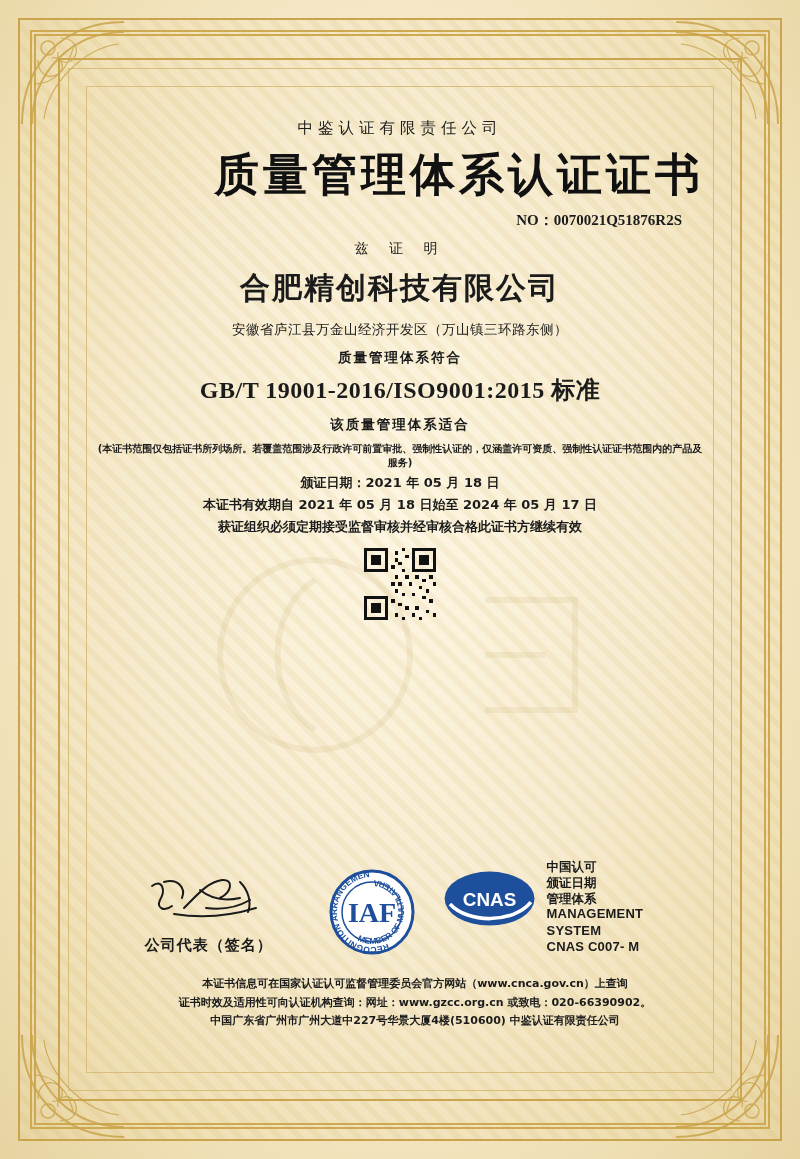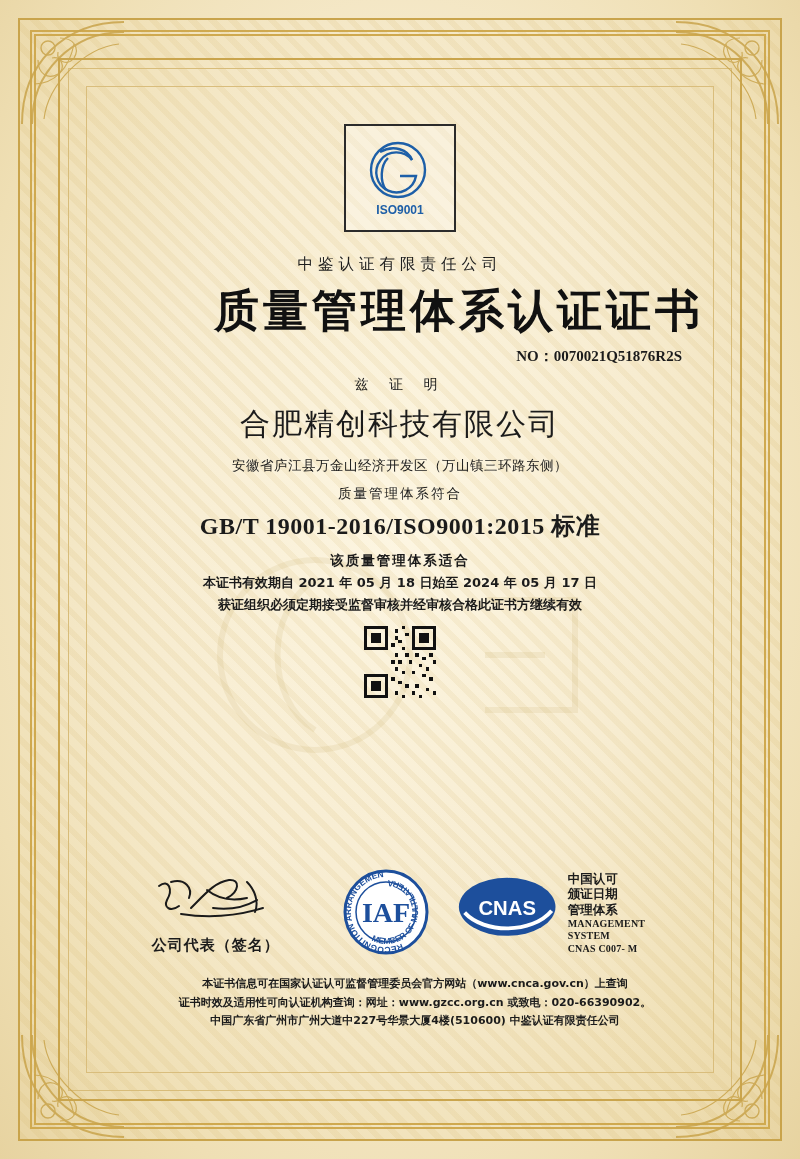--- a/index.html
+++ b/index.html
@@ -91,39 +91,40 @@
     font-family:"Liberation Serif", serif;
     padding-right:22px;
   }
   .hereby{
     margin-top:10px;
     font-size:14px;letter-spacing:8px;
     font-family:"DejaVu Sans", sans-serif;
   }
   .company{
     margin-top:10px;
-    font-size:30px;font-weight:normal;letter-spacing:2px;
+    font-size:30px;font-weight:bold;letter-spacing:2px;
     font-family:"DejaVu Sans", sans-serif;
   }
   .address{
     margin-top:12px;
     font-size:13.5px;letter-spacing:.5px;
     font-family:"DejaVu Sans", sans-serif;
   }
   .credit-code{
     margin-top:12px;
     text-align:right;
     font-size:13.5px;
     padding-right:10px;
     font-family:"DejaVu Sans", sans-serif;
   }
   .conform-label{
     margin-top:10px;
     font-size:13.5px;letter-spacing:2px;
     font-family:"DejaVu Sans", sans-serif;
+    font-weight:bold;
   }
   .standard{
     margin-top:7px;
     font-size:24px;font-weight:bold;
     font-family:"Liberation Serif", serif;
     letter-spacing:.5px;
   }
   .scope-label{
     margin-top:10px;
     font-size:13.5px;letter-spacing:2px;
@@ -169,21 +170,21 @@
   .iaf svg{width:138px;height:86px}
   .cnas{
     display:flex;align-items:center;gap:8px;
   }
   .cnas-mark{width:108px;height:78px}
   .cnas-text{
     text-align:left;line-height:1.25;
     font-size:12.5px;font-weight:bold;
     font-family:"DejaVu Sans", sans-serif;
   }
-  .cnas-text .en{font-size:10px;font-family:Liberation Serif, serif;letter-spacing:.2px}
+  .cnas-text .en{font-size:13px;font-family:Liberation Sans, sans-serif;letter-spacing:.2px}
 
   .fineprint{
     position:absolute;left:60px;right:30px;bottom:32px;
     text-align:center;
     font-size:11px;line-height:1.7;font-weight:bold;
     font-family:"DejaVu Sans", sans-serif;
     color:#1b1b1b;
   }
 </style>
 </head>
@@ -254,31 +255,20 @@
         <circle cx="130" cy="115" r="95"></circle>
         <path d="M130 40 C80 70 80 160 130 190"></path>
         <path d="M300 60 h90 v110 h-90"></path>
         <path d="M300 115 h60"></path>
       </g>
     </svg>
   </div>
 
   <div class="content">
 
-    <div class="logo-box">
-      <svg viewBox="0 0 100 96">
-        <g fill="none" stroke="#1d5fa8" stroke-width="2.4">
-          <circle cx="48" cy="40" r="27"></circle>
-          <path d="M62 30 a20 20 0 1 0 4 16 h-16"></path>
-          <path d="M30 22 C44 14 58 20 62 30"></path>
-          <path d="M36 60 C30 52 30 36 38 28"></path>
-        </g>
-        <text x="50" y="84" text-anchor="middle" font-family="Liberation Sans, sans-serif" font-size="12" font-weight="bold" fill="#1d5fa8">ISO9001</text>
-      </svg>
-    </div>
 
     <div class="issuer">中鉴认证有限责任公司</div>
 
     <div class="main-title">质量管理体系认证证书</div>
 
     <div class="cert-no">NO：0070021Q51876R2S</div>
 
     <div class="hereby">兹 证 明</div>
 
     <div class="company">合肥精创科技有限公司</div>
@@ -286,22 +276,24 @@
     <div class="address">安徽省庐江县万金山经济开发区（万山镇三环路东侧）</div>
 
 
     <div class="conform-label">质量管理体系符合</div>
 
     <div class="standard">GB/T 19001-2016/ISO9001:2015 标准</div>
 
     <div class="scope-label">该质量管理体系适合</div>
 
 
+    <div class="disclaimer">(本证书范围仅包括证书所列场所。若覆盖范围涉及行政许可前置审批、强制性认证的，仅涵盖许可资质、强制性认证证书范围内的产品及服务)</div>
 
     <div class="dates">
+      <div>颁证日期：2021 年 05 月 18 日</div>
       <div>本证书有效期自 2021 年 05 月 18 日始至 2024 年 05 月 17 日</div>
       <div>获证组织必须定期接受监督审核并经审核合格此证书方继续有效</div>
     </div>
 
     <div class="qr">
       <svg width="72" height="72" viewBox="0 0 21 21" shape-rendering="crispEdges">
         <rect width="21" height="21" fill="#ffffff00"></rect>
         <g fill="#111">
           <rect x="0" y="0" width="7" height="1"></rect>
             <rect x="0" y="6" width="7" height="1"></rect>

